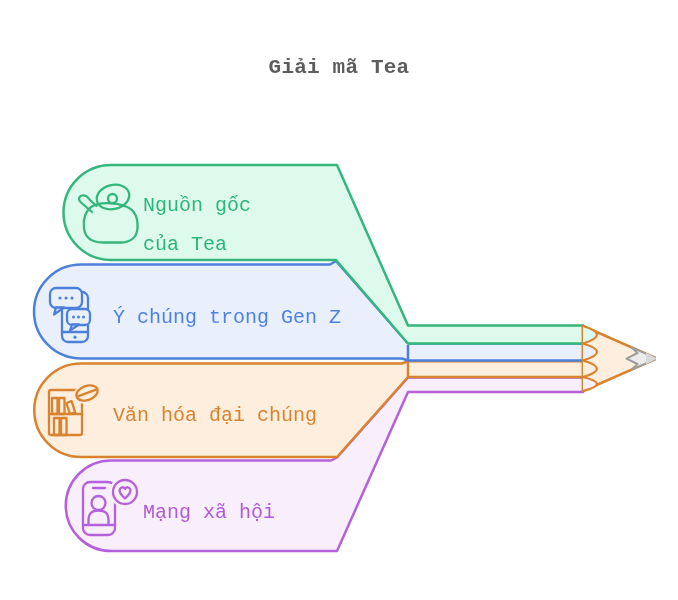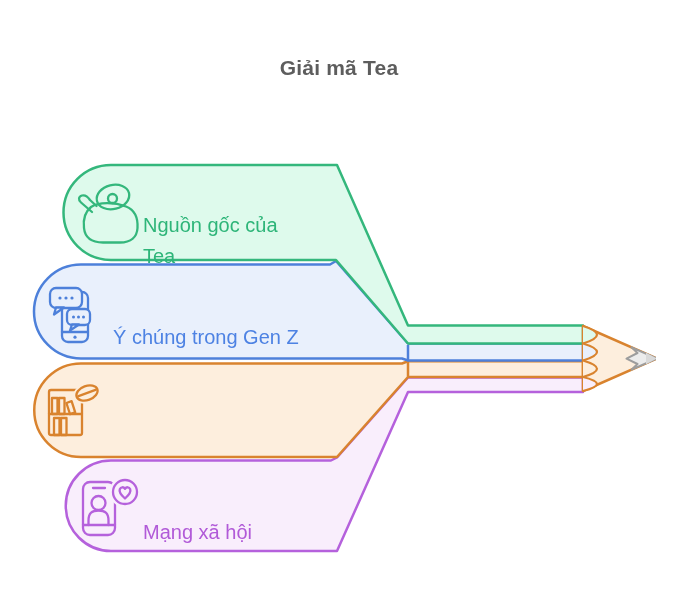--- a/index.html
+++ b/index.html
@@ -1,21 +1,21 @@
 <!DOCTYPE html>
 <html><head>
 <meta charset="utf-8">
 <style>
   html,body{margin:0;padding:0;background:#ffffff;}
   #stage{position:relative;width:656px;height:600px;background:#ffffff;overflow:hidden;
-         font-family:Liberation Sans, sans-serif;}
+         font-family:Liberation Mono, monospace;}
   #diagram-svg{position:absolute;left:0;top:0;}
   .page-title{position:absolute;left:0;top:56px;width:678px;text-align:center;
               font-size:21px;font-weight:bold;color:#5d5d5d;letter-spacing:.2px;}
-  .topic-label{position:absolute;font-size:20px;font-weight:500;line-height:31px;margin-top:24px;}
+  .topic-label{position:absolute;font-size:20px;font-weight:500;line-height:39px;}
   .lbl-green{left:143px;top:186px;width:152px;color:#2eb579;}
   .lbl-blue{left:113px;top:298px;width:240px;color:#4d82e3;}
   .lbl-orange{left:113px;top:396px;width:240px;color:#d9832e;}
   .lbl-purple{left:143px;top:493px;width:200px;color:#b15ad8;}
 </style>
 </head>
 <body>
 
 <div id="stage">
 
@@ -89,15 +89,16 @@
       <path d="M 88.5,525 V 520.5 C 88.5,513 92,510.5 98.5,510.5 C 105,510.5 108.5,513 108.5,520.5 V 525"></path>
       <line x1="83" y1="525" x2="115" y2="525"></line>
       <circle cx="125" cy="492" r="15.5" fill="#f9eefc" stroke="none"></circle>
       <circle cx="125" cy="492" r="12" fill="#f9eefc"></circle>
       <path d="M 125,498.5 C 121,495 118.8,491.8 119.8,489.2 C 120.8,486.8 123.6,486.6 125,488.8 C 126.4,486.6 129.2,486.8 130.2,489.2 C 131.2,491.8 129,495 125,498.5 Z"></path>
     </g>
   </svg>
 
   <div class="topic-label lbl-green">Nguồn gốc của Tea</div>
   <div class="topic-label lbl-blue">Ý chúng trong Gen Z</div>
+  <div class="topic-label lbl-orange">Văn hóa đại chúng</div>
   <div class="topic-label lbl-purple">Mạng xã hội</div>
 
 </div>
 
 </body></html>

